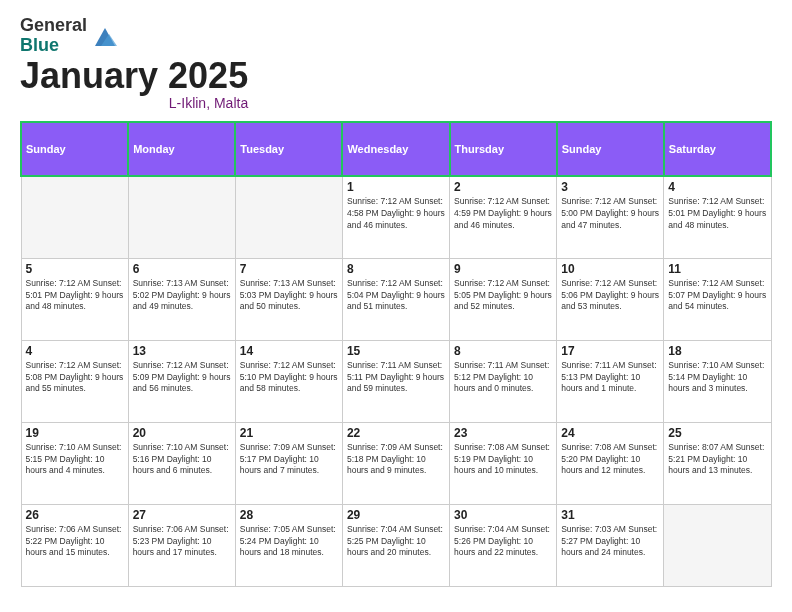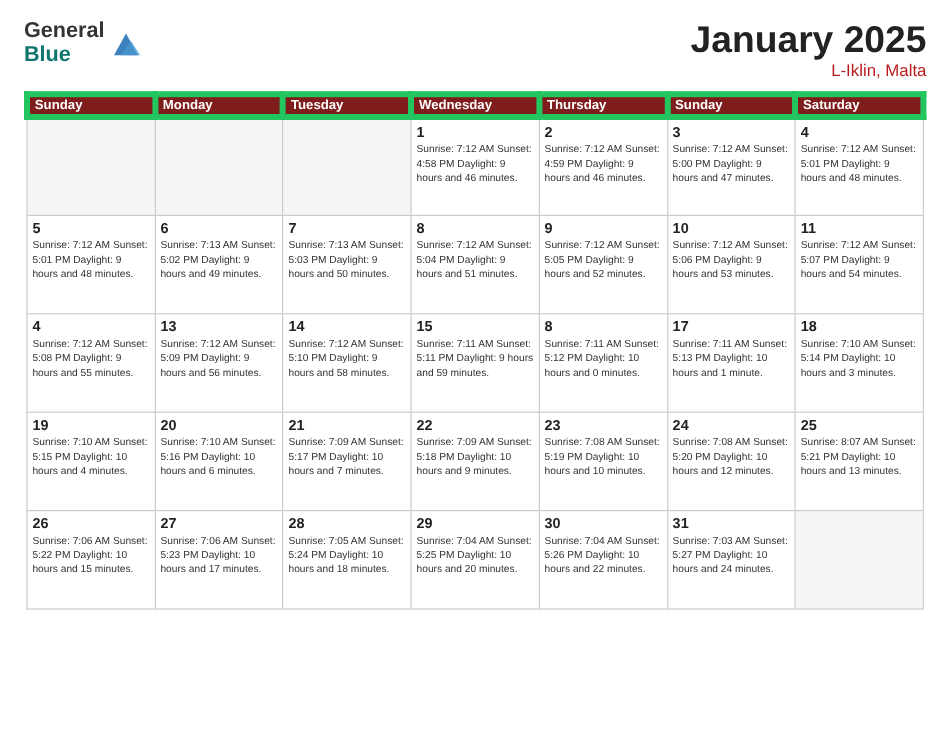--- a/index.html
+++ b/index.html
@@ -14,20 +14,21 @@
       width: 792px;
       min-height: 612px;
       padding: 16px 20px 10px 20px;
       background: #fff;
     }
     .header {
       display: flex;
       justify-content: space-between;
       align-items: flex-start;
       margin-bottom: 10px;
+      flex-direction: column;
     }
     .logo {
       display: flex;
       align-items: center;
     }
     .logo-text {
       display: flex;
       flex-direction: column;
       line-height: 1.1;
     }
@@ -43,42 +44,42 @@
     }
     .logo-icon {
       width: 28px;
       height: 28px;
       margin-left: 4px;
     }
     .title-area {
       text-align: right;
     }
     .month-title {
-      font-size: 31px;
+      font-size: 36px;
       font-weight: bold;
       color: #222;
       line-height: 1.1;
     }
     .location {
       font-size: 14px;
-      color: #b91c1c;
+      color: #701a75;
     }
     table {
       width: 100%;
       border-collapse: collapse;
       table-layout: fixed;
     }
     th {
-      background-color: #7f1d1d;
+      background-color: #8b5cf6;
       color: #fff;
       font-size: 11px;
       font-weight: bold;
-      padding: 1px 4px;
+      padding: 20px 4px;
       text-align: left;
-      border: 5px solid #22c55e;
+      border: 2px solid #22c55e;
     }
     td {
       border: 1px solid #ccc;
       vertical-align: top;
       padding: 3px 4px;
       font-size: 9px;
       color: #333;
       height: 82px;
       background: #fff;
     }

